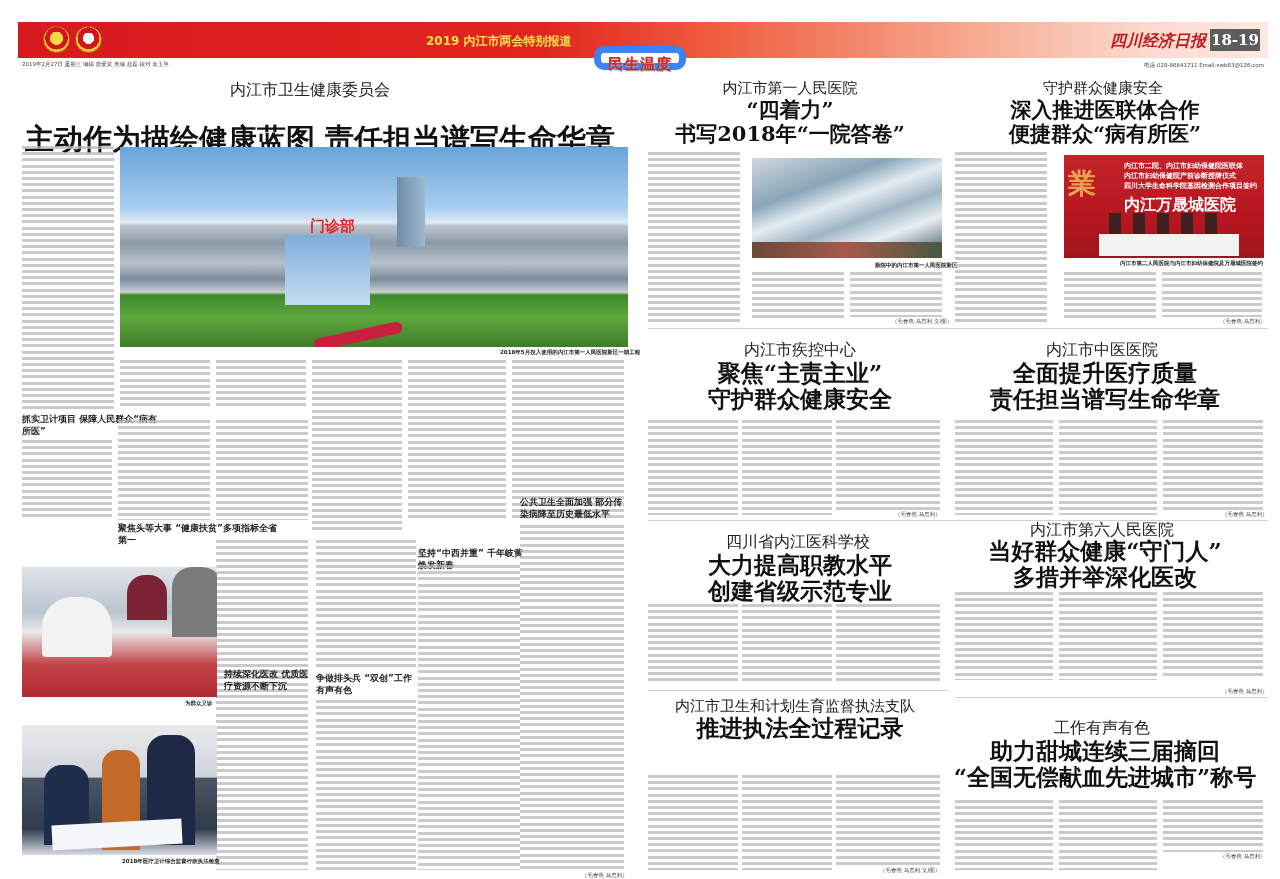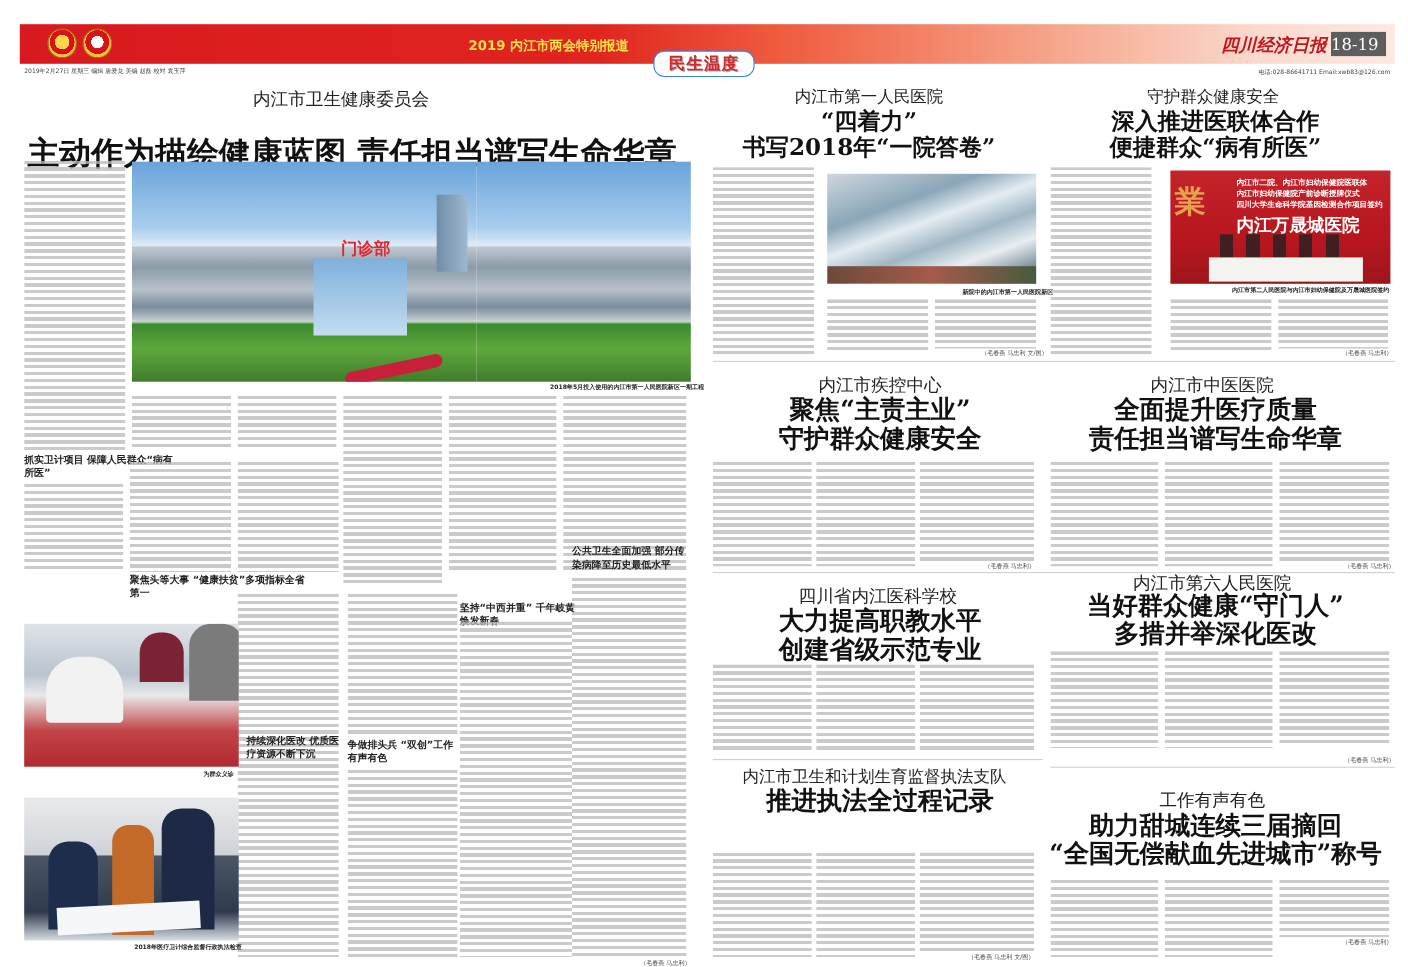--- a/index.html
+++ b/index.html
@@ -15,25 +15,25 @@
     background: radial-gradient(circle at 50% 45%, #ffd54a 0 35%, #d4141a 36% 60%, #f3c23a 61%); border: 1px solid #a8720f; }
   .emblem.e1 { left: 25px; }
   .emblem.e2 { left: 57px; background: radial-gradient(circle at 50% 45%, #ffffff 0 30%, #d4141a 31% 58%, #f3c23a 59%); }
   .banner-title { position: absolute; left: 90px; top: 3px; font-family: "DejaVu Serif", serif; font-weight: bold;
     font-size: 23px; color: #ffe24a; letter-spacing: 1px; white-space: nowrap; text-shadow: 1px 1px 0 #8b0d0d; }
   .banner-sub { position: absolute; left: 408px; top: 11px; font-family: "DejaVu Sans", sans-serif; font-weight: bold;
     font-size: 12px; color: #ffe24a; white-space: nowrap; }
   .paper-logo { position: absolute; right: 62px; top: 9px; font-family: "DejaVu Serif", serif; font-style: italic; font-weight: bold;
     font-size: 16px; color: #c2161c; white-space: nowrap; }
   .page-no { position: absolute; right: 8px; top: 7px; width: 50px; height: 22px; background: #5d5d5d; color: #fff;
-    font-family: "DejaVu Serif", serif; font-weight: normal; font-size: 15px; line-height: 22px; }
+    font-family: "DejaVu Serif", serif; font-weight: bold; font-size: 15px; text-align: center; line-height: 22px; }
   .dateline { position: absolute; left: 22px; top: 61px; font-family: "DejaVu Sans", sans-serif; font-size: 5.5px; color: #444; white-space: nowrap; }
   .contact { position: absolute; right: 16px; top: 62px; font-family: "DejaVu Sans", sans-serif; font-size: 5.5px; color: #444; white-space: nowrap; }
   .section-tab { position: absolute; left: 594px; top: 46px; width: 92px; height: 24px; background: #fff;
-    border-radius: 10px 10px 10px 10px; border: 1px solid #3b82f6; text-align: center; }
+    border-radius: 10px 10px 10px 10px; border: 7px solid #3b82f6; text-align: center; }
   .section-tab span { font-family: "DejaVu Sans", sans-serif; font-weight: bold; font-size: 15px; color: #d4262b; line-height: 22px;
     text-shadow: 1px 1px 0 #aaa; letter-spacing: 1px; }
 
   
   .kicker { position: absolute; font-family: "DejaVu Sans", sans-serif; font-size: 15px; color: #222; text-align: center; white-space: nowrap; }
   .headline { position: absolute; font-family: "DejaVu Serif", serif; font-weight: bold; color: #111; text-align: center; line-height: 1.12; white-space: nowrap; }
   .sub { position: absolute; font-family: "DejaVu Sans", sans-serif; font-weight: bold; font-size: 9px; color: #222; line-height: 1.35; }
   .col { position: absolute; overflow: hidden; }
   .col::before { content: ""; position: absolute; inset: 0;
     background: repeating-linear-gradient(180deg, #b9b9b9 0px, #b9b9b9 3px, transparent 3px, transparent 6.2px); opacity: .75; }

